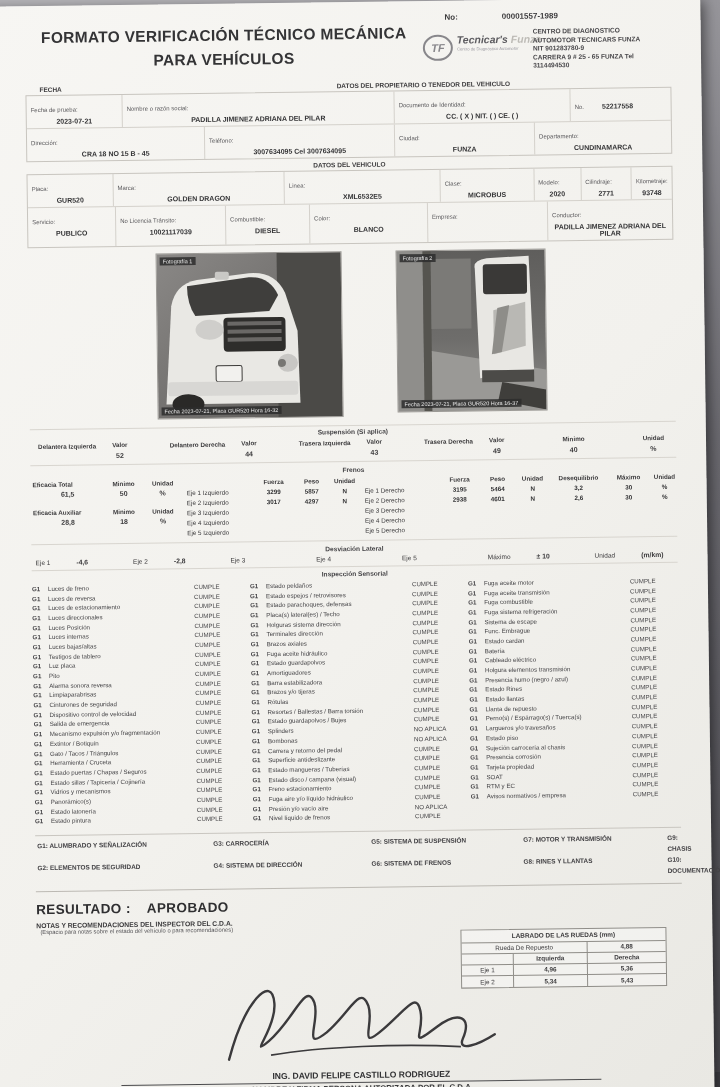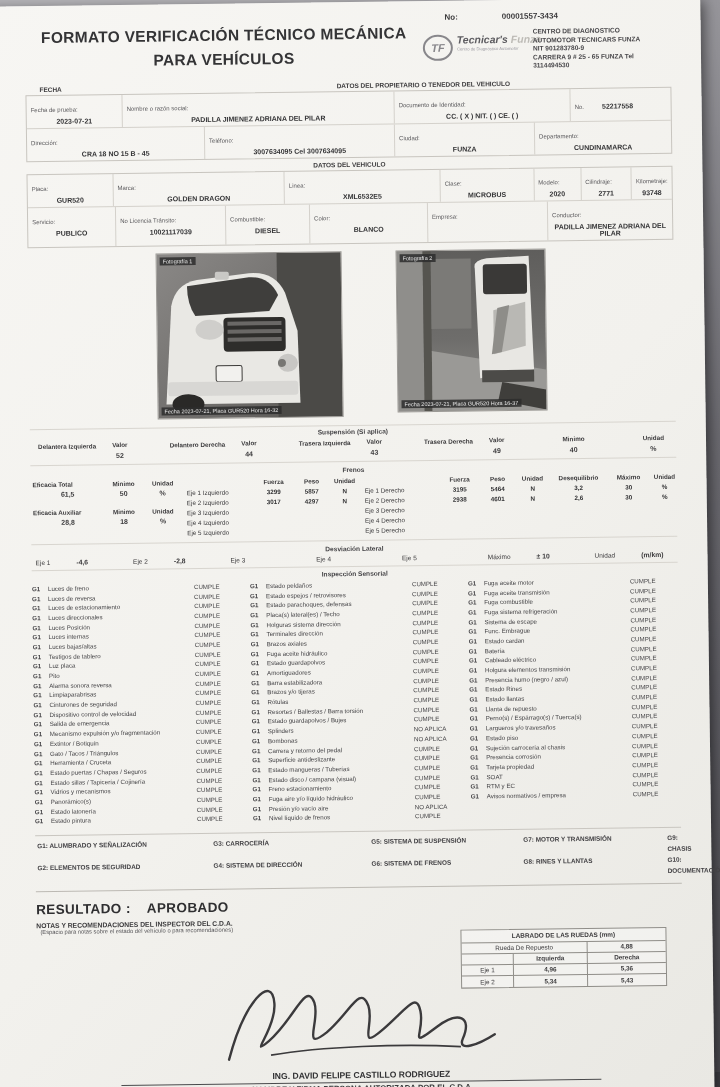--- a/index.html
+++ b/index.html
@@ -115,21 +115,21 @@
 <div class="paper">
 
   <div class="header">
     <div class="title">
       <div>FORMATO VERIFICACIÓN TÉCNICO MECÁNICA</div>
       <div>PARA VEHÍCULOS</div>
     </div>
     <div class="hdr-right">
       <div class="no-row">
         <span>No:</span>
-        <span>00001557-3434</span>
+        <span>00001557-1989</span>
       </div>
       <div class="brand-row">
         <div class="logo">
           <div class="logo-circle">TF</div>
           <div class="logo-words">
             <div class="logo-main"><span>Tecnicar's</span> <span class="funza">Funza</span></div>
             <div class="logo-tag">Centro de Diagnóstico Automotor</div>
           </div>
         </div>
         <div class="provider">

